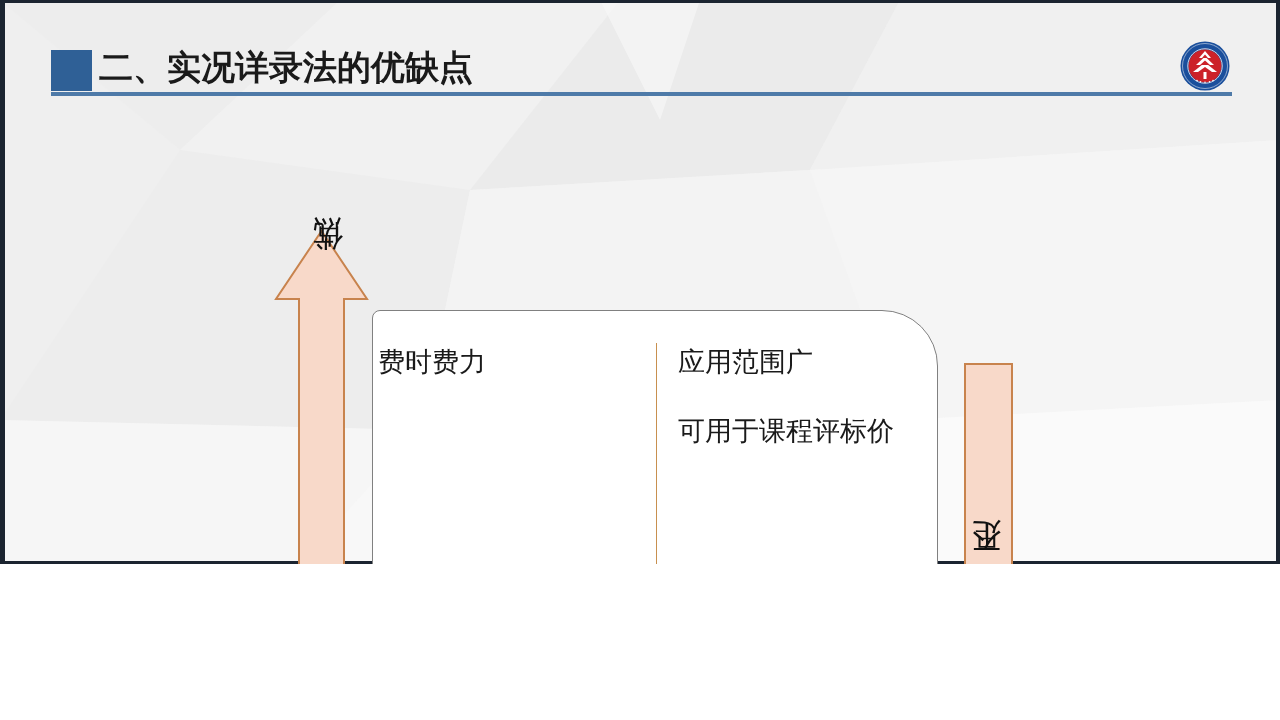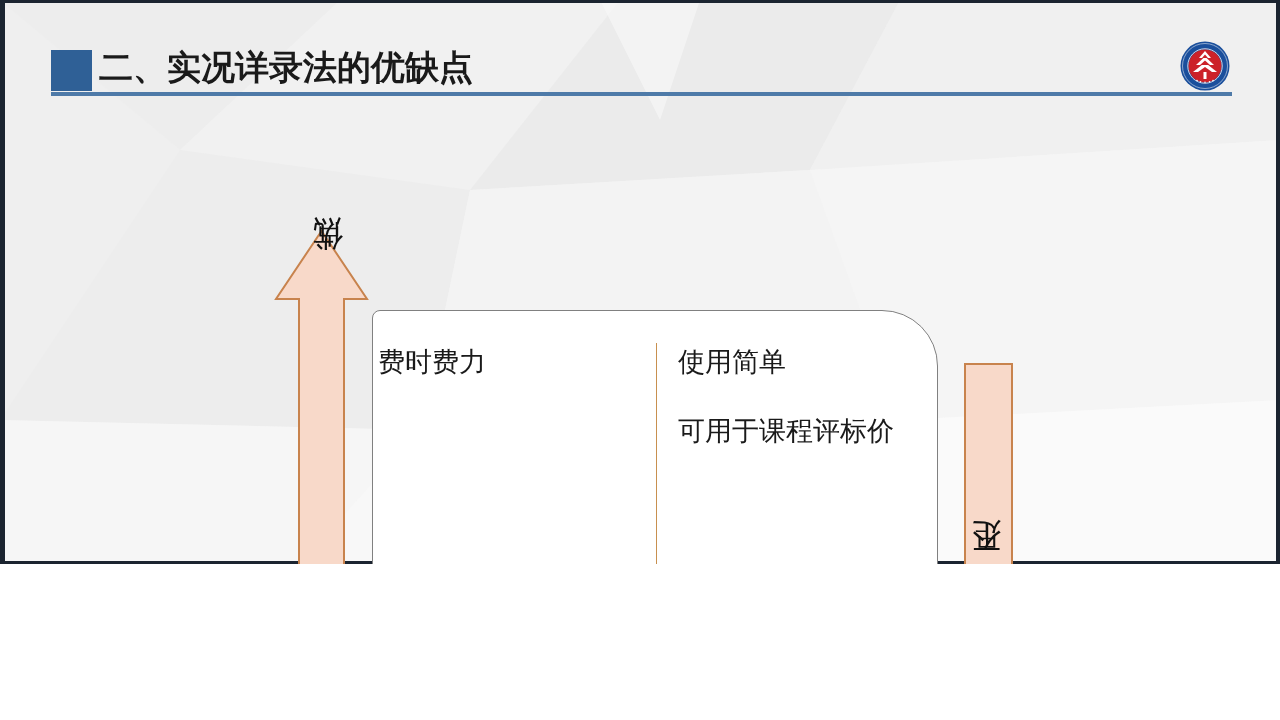--- a/index.html
+++ b/index.html
@@ -217,17 +217,17 @@
   <div class="arrow-label arrow-label-down">不足</div>
 
   <div class="card"></div>
   <div class="card-divider"></div>
 
   <div class="col col-left">
     <div class="item">费时费力</div>
   </div>
 
   <div class="col col-right">
-    <div class="item">使用简单</div>
+    <div class="item">应用范围广</div>
     <div class="item">可用于课程评标价</div>
   </div>
 
 </div>
 
 </body></html>

